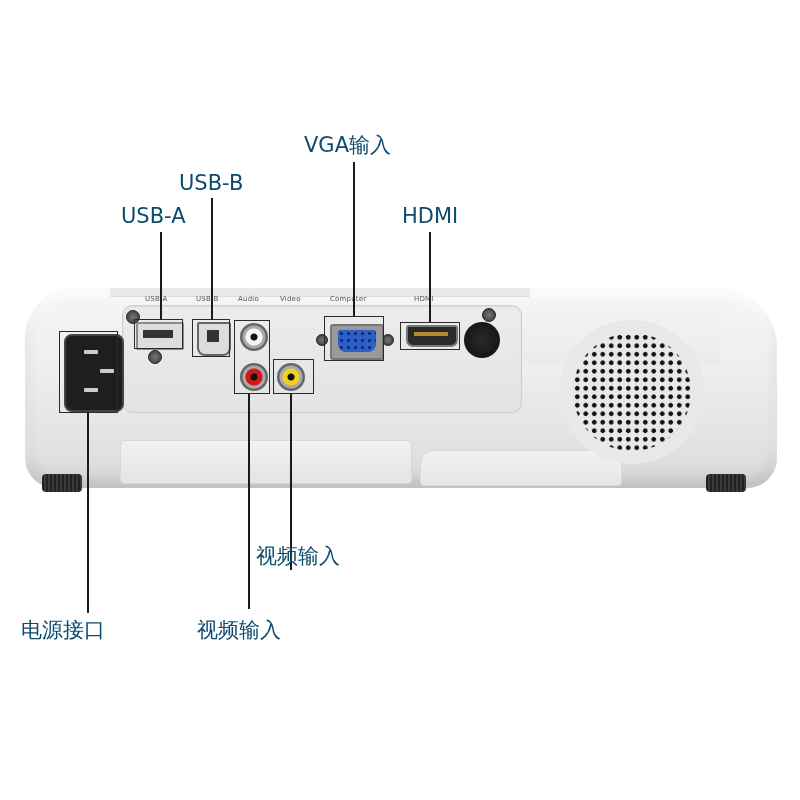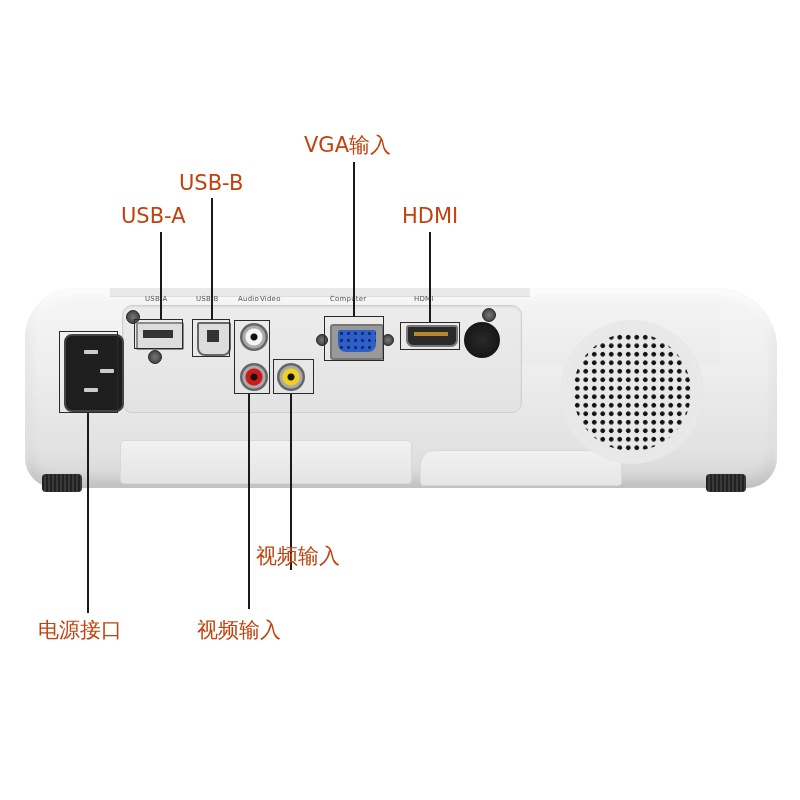--- a/index.html
+++ b/index.html
@@ -1,18 +1,18 @@
 <!DOCTYPE html>
 <html><head>
 <meta charset="utf-8">
 <style>
   html,body{margin:0;padding:0;background:#fff;}
   body{width:800px;height:800px;position:relative;overflow:hidden;font-family:"DejaVu Sans","Liberation Sans",sans-serif;color:#222;}
   .abs{position:absolute;}
-  .callout{position:absolute;font-size:21px;color:#c2410c;white-space:nowrap;line-height:1;}
+  .callout{position:absolute;font-size:21px;color:#0c4a6e;white-space:nowrap;line-height:1;}
   .vline{position:absolute;width:1.5px;background:#1a1a1a;}
   .box{position:absolute;border:1.5px solid #2a2a2a;box-sizing:border-box;}
 
   
   .body-main{left:25px;top:288px;width:752px;height:200px;border-radius:50px 60px 30px 30px;
     background:linear-gradient(#f6f6f6 0%,#eeeeee 40%,#e2e2e2 80%,#d6d6d6 100%);
     box-shadow:inset 0 -8px 14px rgba(0,0,0,0.12), inset 0 6px 10px rgba(255,255,255,0.9);}
   .top-edge{left:110px;top:288px;width:420px;height:8px;background:#e9e9e9;border-bottom:1px solid #ddd;}
   .panel{left:122px;top:305px;width:398px;height:106px;border-radius:10px;background:linear-gradient(#ececec,#e3e3e3);
     border:1px solid #cfcfcf;box-shadow:inset 0 1px 2px rgba(0,0,0,0.08);}
@@ -55,21 +55,21 @@
   <div class="abs bottom-tray2"></div>
   <div class="abs foot" style="left:42px"></div>
   <div class="abs foot" style="left:706px"></div>
 
   <div class="abs speaker-wrap" style="background:radial-gradient(circle,#ececec 60%,#dcdcdc 100%);"></div>
   <div class="abs speaker"></div>
 
   <span class="port-label" style="left:145px;top:295px">USB-A</span>
   <span class="port-label" style="left:196px;top:295px">USB-B</span>
   <span class="port-label" style="left:238px;top:295px">Audio</span>
-  <span class="port-label" style="left:260px;top:295px">Video</span>
+  <span class="port-label" style="left:280px;top:295px">Video</span>
   <span class="port-label" style="left:330px;top:295px">Computer</span>
   <span class="port-label" style="left:414px;top:295px">HDMI</span>
 
   <div class="screw" style="left:126px;top:310px"></div>
   <div class="screw" style="left:482px;top:308px"></div>
   <div class="screw" style="left:148px;top:350px"></div>
   <div class="screw" style="left:316px;top:334px;width:10px;height:10px"></div>
   <div class="screw" style="left:382px;top:334px;width:10px;height:10px"></div>
 
   <div class="abs usb-a">
@@ -110,13 +110,13 @@
 <div class="vline" style="left:87px;top:413px;height:200px"></div>
 <div class="vline" style="left:248px;top:394px;height:215px"></div>
 <div class="vline" style="left:290px;top:394px;height:176px"></div>
 
 <span class="callout" style="left:121px;top:206px">USB-A</span>
 <span class="callout" style="left:179px;top:173px">USB-B</span>
 <span class="callout" style="left:304px;top:135px">VGA输入</span>
 <span class="callout" style="left:402px;top:206px">HDMI</span>
 <span class="callout" style="left:256px;top:546px">视频输入</span>
 <span class="callout" style="left:197px;top:620px">视频输入</span>
-<span class="callout" style="left:38px;top:620px">电源接口</span>
+<span class="callout" style="left:21px;top:620px">电源接口</span>
 
 </body></html>

